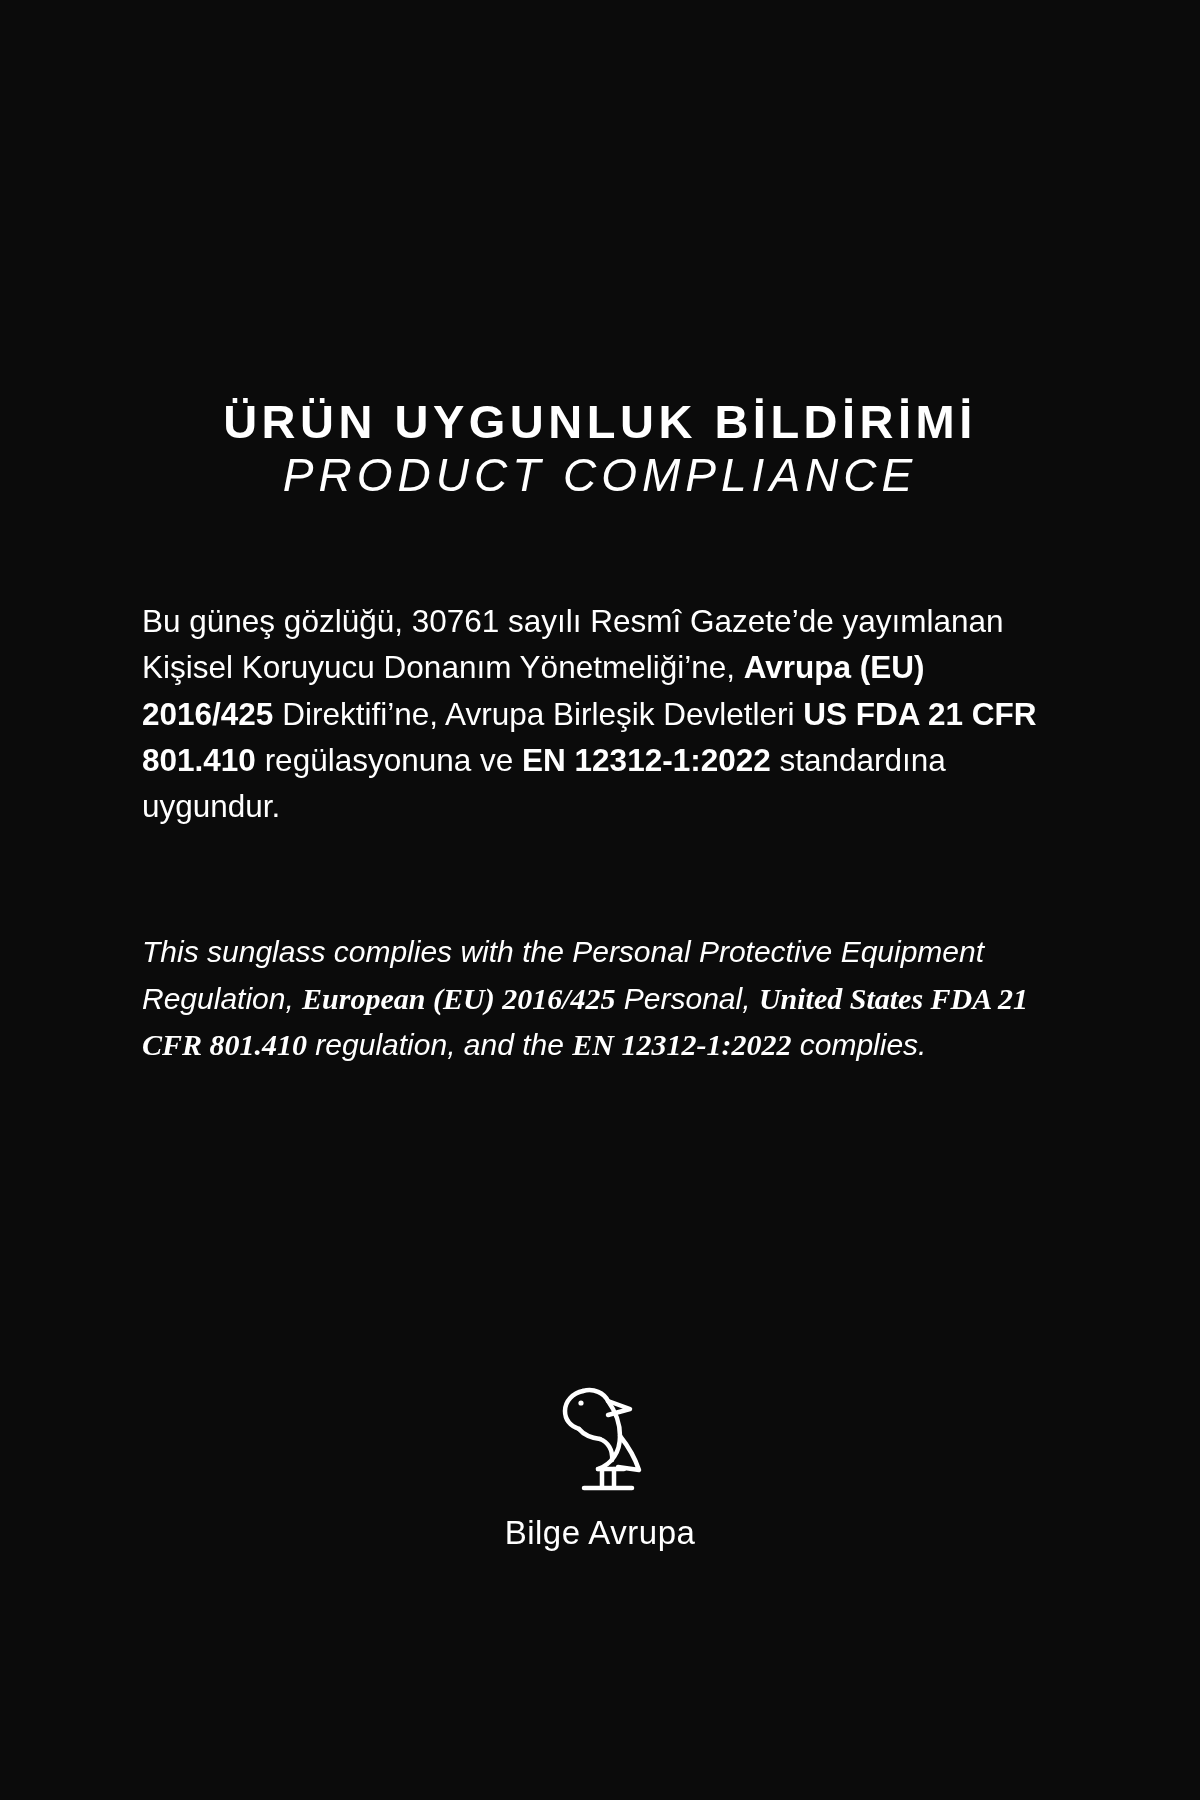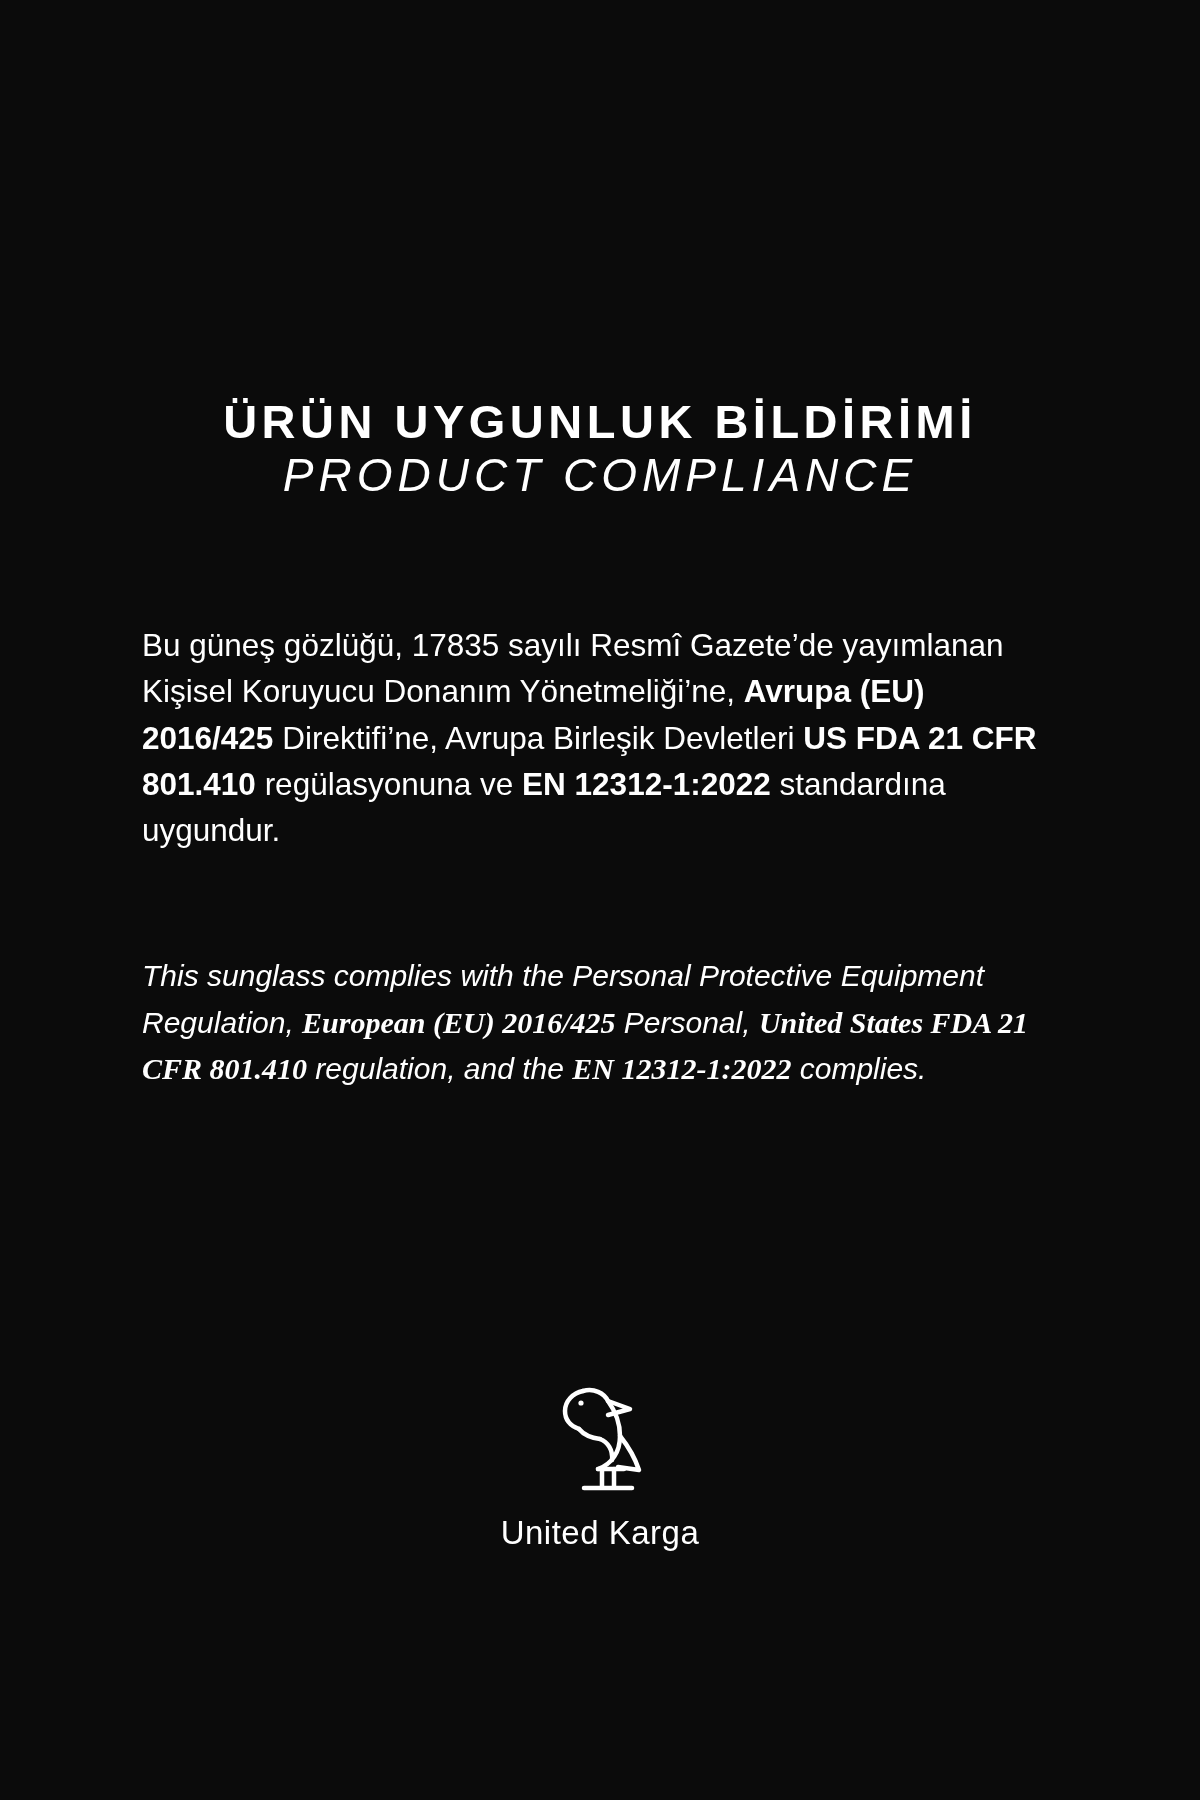--- a/index.html
+++ b/index.html
@@ -17,21 +17,20 @@
     position: relative;
   }
 
   .page {
     width: 1200px;
     height: 1800px;
     position: relative;
     padding: 0 140px;
     display: flex;
     flex-direction: column;
-    gap: 24px;
   }
 
   
   .heading {
     margin-top: 395px;
     text-align: center;
   }
 
   .title-tr {
     font-size: 47px;
@@ -104,21 +103,21 @@
 <body>
 
 <div class="page">
 
   <div class="heading">
     <div class="title-tr">ÜRÜN UYGUNLUK BİLDİRİMİ</div>
     <div class="title-en">PRODUCT COMPLIANCE</div>
   </div>
 
   <div class="body-block">
-    <p class="para-tr"><span>Bu güneş gözlüğü, 17835 sayılı Resmî Gazete’de yayımlanan Kişisel Koruyucu Donanım Yönetmeliği’ne, </span><b>Avrupa (EU) 2016/425</b><span> Direktifi’ne, Avrupa Birleşik Devletleri </span><b>US FDA 21 CFR 801.410</b><span> regülasyonuna ve </span><b>EN 12312-1:2022</b><span> standardına uygundur.</span></p>
+    <p class="para-tr"><span>Bu güneş gözlüğü, 30761 sayılı Resmî Gazete’de yayımlanan Kişisel Koruyucu Donanım Yönetmeliği’ne, </span><b>Avrupa (EU) 2016/425</b><span> Direktifi’ne, Avrupa Birleşik Devletleri </span><b>US FDA 21 CFR 801.410</b><span> regülasyonuna ve </span><b>EN 12312-1:2022</b><span> standardına uygundur.</span></p>
 
     <p class="para-en"><span>This sunglass complies with the Personal Protective Equipment Regulation, </span><b>European (EU) 2016/425</b><span> Personal, </span><b>United States FDA 21 CFR 801.410</b><span> regulation, and the </span><b>EN 12312-1:2022</b><span> complies.</span></p>
   </div>
 
   <div class="logo-area">
     <span class="logo-mark-wrap">
       <svg class="logo-mark" viewBox="0 0 120 132" fill="none" xmlns="http://www.w3.org/2000/svg" stroke="#ffffff" stroke-width="4.5" stroke-linecap="round" stroke-linejoin="round">
 
         <path d="M43 23 C33 25 25 33 25 43 C25 52 31 58 39 61"></path>
         <path d="M43 23 C54 20 64 25 68 33 L90 41 L68 47"></path>
@@ -133,16 +132,16 @@
         <path d="M80 68 C88 78 95 90 99 102 L78 99"></path>
 
         <path d="M58 101 L84 101"></path>
 
         <path d="M62 101 L62 118"></path>
         <path d="M74 101 L74 118"></path>
 
         <path d="M44 120 L92 120"></path>
       </svg>
     </span>
-    <div class="brand-name">United Karga</div>
+    <div class="brand-name">Bilge Avrupa</div>
   </div>
 
 </div>
 
 </body></html>

